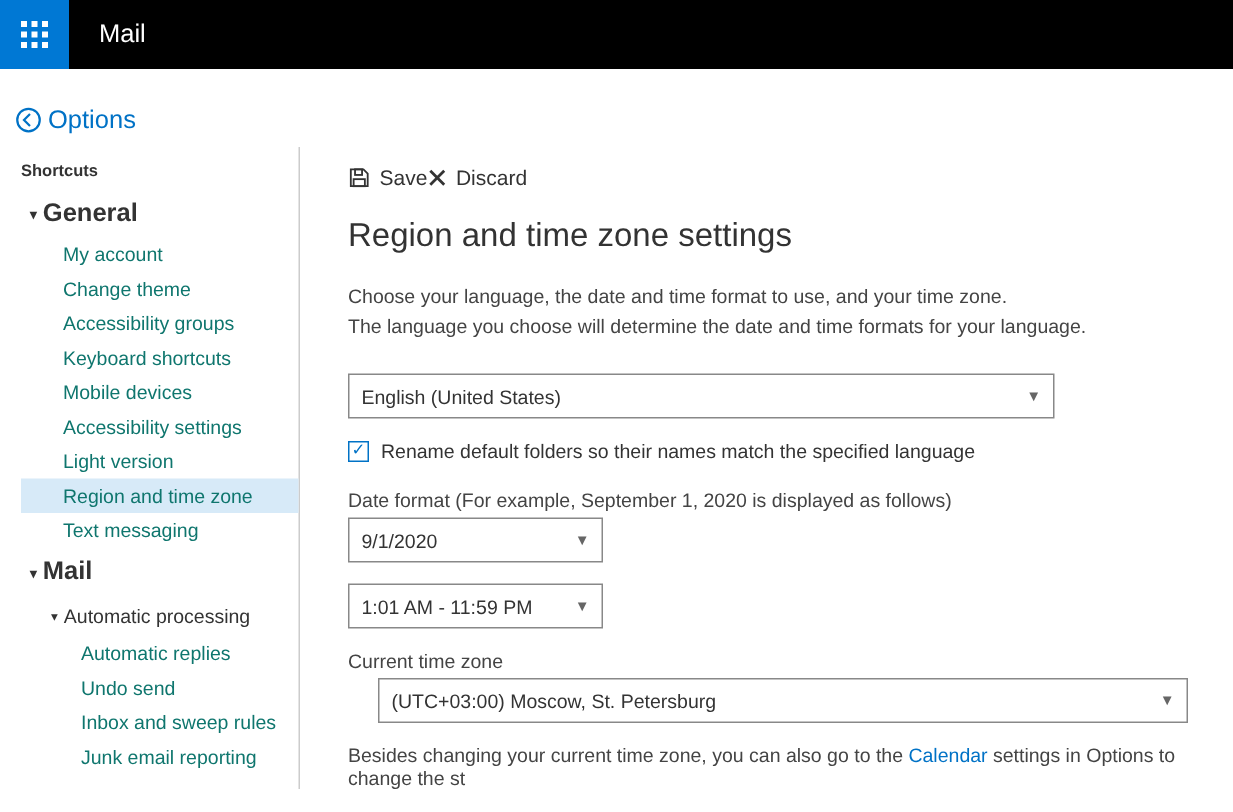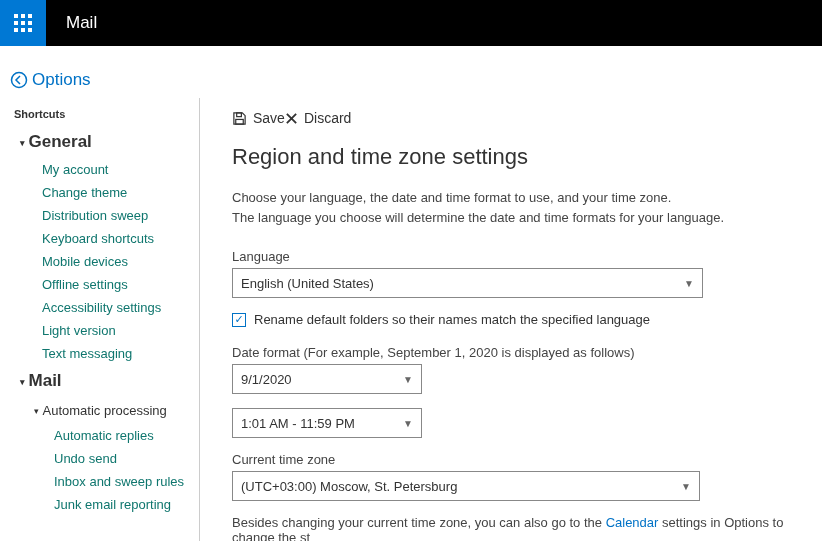--- a/index.html
+++ b/index.html
@@ -31,22 +31,22 @@
 
 .content { flex: 1; padding: 8px 0 0 32px; }
 .toolbar { display: flex; align-items: center; margin-bottom: 18px; margin-top: 4px;}
 .tool { display: flex; align-items: center; gap: 6px; color: #333; cursor: pointer; font-size: 14px; }
 .page-h { font-size: 22px; font-weight: 300; color: #333; margin-bottom: 18px; }
 .desc { font-size: 13px; color: #444; line-height: 1.5; margin-bottom: 22px; }
 
 .field-label { font-size: 13px; color: #444; margin-bottom: 4px; }
 .select { border: 1px solid #888; height: 30px; display: flex; align-items: center; justify-content: space-between; padding: 0 8px; cursor: pointer; margin-bottom: 14px; background: #fff; }
 .select.wide { width: 471px; }
-.select.narrow { width: 190px; }
-.select.verywide { width: 468px; }
+.select.narrow { width: 170px; }
+.select.verywide { width: 540px; margin-left: 20px; }
 
 .checkbox-row { display: flex; align-items: center; gap: 8px; margin-bottom: 18px; }
 .cb { width: 14px; height: 14px; border: 1px solid #0072c6; display: flex; align-items: center; justify-content: center; color: #0072c6; font-size: 11px; line-height: 1; }
 
 .footer-text { font-size: 13px; color: #444; margin-top: 6px; }
 .footer-text .link { color: #0072c6; }
 
 .caret { font-size: 10px; color: #666; }
 </style>
 </head>
@@ -77,26 +77,26 @@
   <span class="back-text">Options</span>
 </div>
 
 <div class="body-wrap">
   <div class="sidebar">
     <div class="section-h depth0">Shortcuts</div>
     <div class="section-h depth1 expandable">General</div>
     <div id="general-list">
         <div class="item d1">My account</div>
         <div class="item d1">Change theme</div>
-        <div class="item d1">Distribution sweep</div>
+        <div class="item d1">Accessibility groups</div>
         <div class="item d1">Keyboard shortcuts</div>
         <div class="item d1">Mobile devices</div>
-        <div class="item d1">Offline settings</div>
         <div class="item d1">Accessibility settings</div>
         <div class="item d1">Light version</div>
+        <div class="item d1 selected">Region and time zone</div>
         <div class="item d1">Text messaging</div>
       </div>
     <div class="section-h depth1 expandable">Mail</div>
     <div class="section-h depth2 expandable">Automatic processing</div>
     <div id="auto-list">
         <div class="item d2">Automatic replies</div>
         <div class="item d2">Undo send</div>
         <div class="item d2">Inbox and sweep rules</div>
         <div class="item d2">Junk email reporting</div>
       </div>
@@ -119,21 +119,20 @@
         <span>Discard</span>
       </div>
     </div>
 
     <div class="page-h">Region and time zone settings</div>
     <div class="desc">
       <span>Choose your language, the date and time format to use, and your time zone.</span><br>
       <span>The language you choose will determine the date and time formats for your language.</span>
     </div>
 
-    <div class="field-label">Language</div>
     <div class="select wide">
       <span>English (United States)</span>
       <span class="caret">▼</span>
     </div>
 
     <div class="checkbox-row">
       <div class="cb">✓</div>
       <span>Rename default folders so their names match the specified language</span>
     </div>
 

